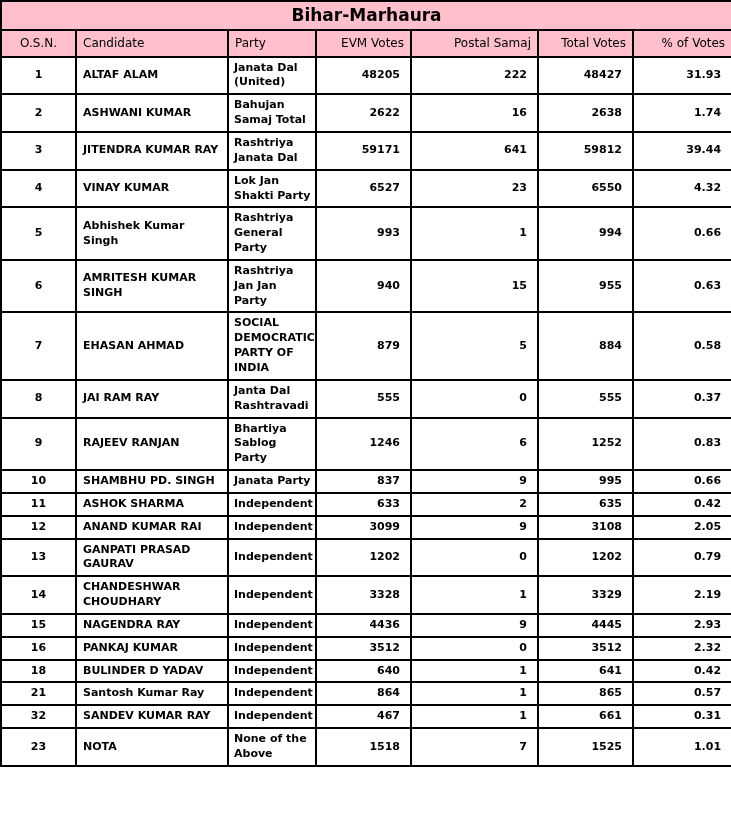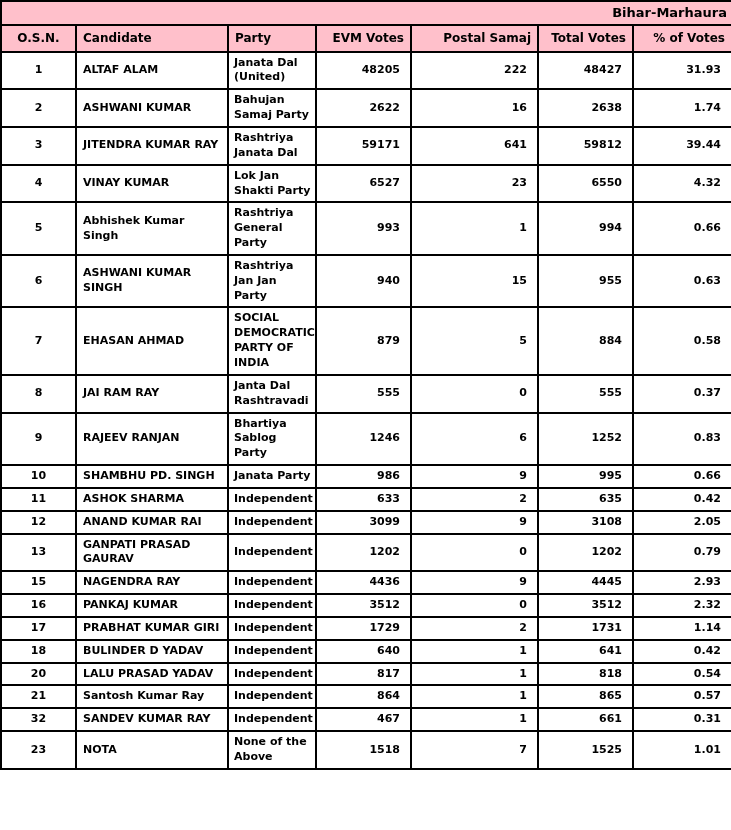--- a/index.html
+++ b/index.html
@@ -18,29 +18,29 @@
   }
   th, td {
     border: 2px solid #000000;
     vertical-align: middle;
     overflow: hidden;
   }
   
   .title-cell, .subtitle-cell {
     background: var(--accent-pink, #FFC0CB);
     font-weight: bold;
-    font-size: 13px;
-    text-align: right;
+    font-size: 17px;
+    text-align: center;
     padding: 3px 4px;
     line-height: 1.25;
   }
   
   thead tr.colhead th {
     background: var(--accent-pink, #FFC0CB);
-    font-weight: bold;
+    font-weight: normal;
     font-size: 12px;
     padding: 5px 6px;
     line-height: 1.2;
   }
   
   tbody td {
     font-weight: bold;
     font-size: 11px;
     line-height: 1.35;
     padding: 3px 6px;
@@ -93,21 +93,21 @@
         <td class="col-candidate">ALTAF ALAM</td>
         <td class="col-party">Janata Dal (United)</td>
         <td class="col-evm">48205</td>
         <td class="col-postal">222</td>
         <td class="col-total">48427</td>
         <td class="col-pct">31.93</td>
       </tr>
       <tr>
         <td class="col-osn">2</td>
         <td class="col-candidate">ASHWANI KUMAR</td>
-        <td class="col-party">Bahujan Samaj Party</td>
+        <td class="col-party">Bahujan Samaj Total</td>
         <td class="col-evm">2622</td>
         <td class="col-postal">16</td>
         <td class="col-total">2638</td>
         <td class="col-pct">1.74</td>
       </tr>
       <tr>
         <td class="col-osn">3</td>
         <td class="col-candidate">JITENDRA KUMAR RAY</td>
         <td class="col-party">Rashtriya Janata Dal</td>
         <td class="col-evm">59171</td>
@@ -128,21 +128,21 @@
         <td class="col-osn">5</td>
         <td class="col-candidate">Abhishek Kumar Singh</td>
         <td class="col-party">Rashtriya General Party</td>
         <td class="col-evm">993</td>
         <td class="col-postal">1</td>
         <td class="col-total">994</td>
         <td class="col-pct">0.66</td>
       </tr>
       <tr>
         <td class="col-osn">6</td>
-        <td class="col-candidate">ASHWANI KUMAR SINGH</td>
+        <td class="col-candidate">AMRITESH KUMAR SINGH</td>
         <td class="col-party">Rashtriya Jan Jan Party</td>
         <td class="col-evm">940</td>
         <td class="col-postal">15</td>
         <td class="col-total">955</td>
         <td class="col-pct">0.63</td>
       </tr>
       <tr>
         <td class="col-osn">7</td>
         <td class="col-candidate">EHASAN AHMAD</td>
         <td class="col-party">SOCIAL DEMOCRATIC PARTY OF INDIA</td>
@@ -166,21 +166,21 @@
         <td class="col-party">Bhartiya Sablog Party</td>
         <td class="col-evm">1246</td>
         <td class="col-postal">6</td>
         <td class="col-total">1252</td>
         <td class="col-pct">0.83</td>
       </tr>
       <tr>
         <td class="col-osn">10</td>
         <td class="col-candidate">SHAMBHU PD. SINGH</td>
         <td class="col-party">Janata Party</td>
-        <td class="col-evm">986</td>
+        <td class="col-evm">837</td>
         <td class="col-postal">9</td>
         <td class="col-total">995</td>
         <td class="col-pct">0.66</td>
       </tr>
       <tr>
         <td class="col-osn">11</td>
         <td class="col-candidate">ASHOK SHARMA</td>
         <td class="col-party">Independent</td>
         <td class="col-evm">633</td>
         <td class="col-postal">2</td>
@@ -199,63 +199,54 @@
       <tr>
         <td class="col-osn">13</td>
         <td class="col-candidate">GANPATI PRASAD GAURAV</td>
         <td class="col-party">Independent</td>
         <td class="col-evm">1202</td>
         <td class="col-postal">0</td>
         <td class="col-total">1202</td>
         <td class="col-pct">0.79</td>
       </tr>
       <tr>
+        <td class="col-osn">14</td>
+        <td class="col-candidate">CHANDESHWAR CHOUDHARY</td>
+        <td class="col-party">Independent</td>
+        <td class="col-evm">3328</td>
+        <td class="col-postal">1</td>
+        <td class="col-total">3329</td>
+        <td class="col-pct">2.19</td>
+      </tr>
+      <tr>
         <td class="col-osn">15</td>
         <td class="col-candidate">NAGENDRA RAY</td>
         <td class="col-party">Independent</td>
         <td class="col-evm">4436</td>
         <td class="col-postal">9</td>
         <td class="col-total">4445</td>
         <td class="col-pct">2.93</td>
       </tr>
       <tr>
         <td class="col-osn">16</td>
         <td class="col-candidate">PANKAJ KUMAR</td>
         <td class="col-party">Independent</td>
         <td class="col-evm">3512</td>
         <td class="col-postal">0</td>
         <td class="col-total">3512</td>
         <td class="col-pct">2.32</td>
       </tr>
       <tr>
-        <td class="col-osn">17</td>
-        <td class="col-candidate">PRABHAT KUMAR GIRI</td>
-        <td class="col-party">Independent</td>
-        <td class="col-evm">1729</td>
-        <td class="col-postal">2</td>
-        <td class="col-total">1731</td>
-        <td class="col-pct">1.14</td>
-      </tr>
-      <tr>
         <td class="col-osn">18</td>
         <td class="col-candidate">BULINDER D YADAV</td>
         <td class="col-party">Independent</td>
         <td class="col-evm">640</td>
         <td class="col-postal">1</td>
         <td class="col-total">641</td>
         <td class="col-pct">0.42</td>
-      </tr>
-      <tr>
-        <td class="col-osn">20</td>
-        <td class="col-candidate">LALU PRASAD YADAV</td>
-        <td class="col-party">Independent</td>
-        <td class="col-evm">817</td>
-        <td class="col-postal">1</td>
-        <td class="col-total">818</td>
-        <td class="col-pct">0.54</td>
       </tr>
       <tr>
         <td class="col-osn">21</td>
         <td class="col-candidate">Santosh Kumar Ray</td>
         <td class="col-party">Independent</td>
         <td class="col-evm">864</td>
         <td class="col-postal">1</td>
         <td class="col-total">865</td>
         <td class="col-pct">0.57</td>
       </tr>

